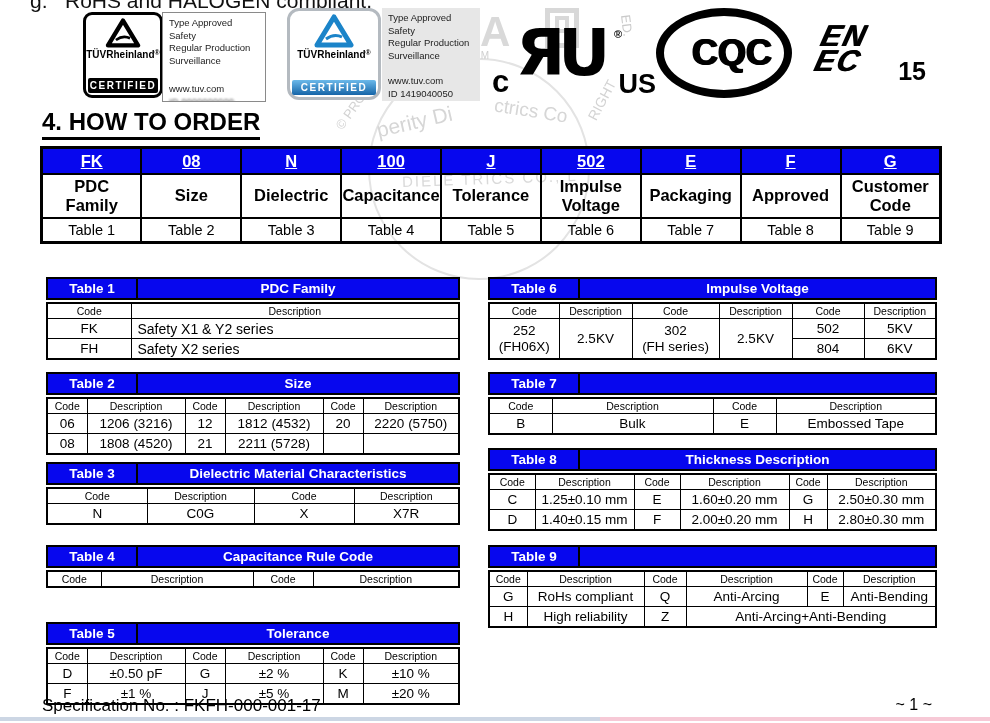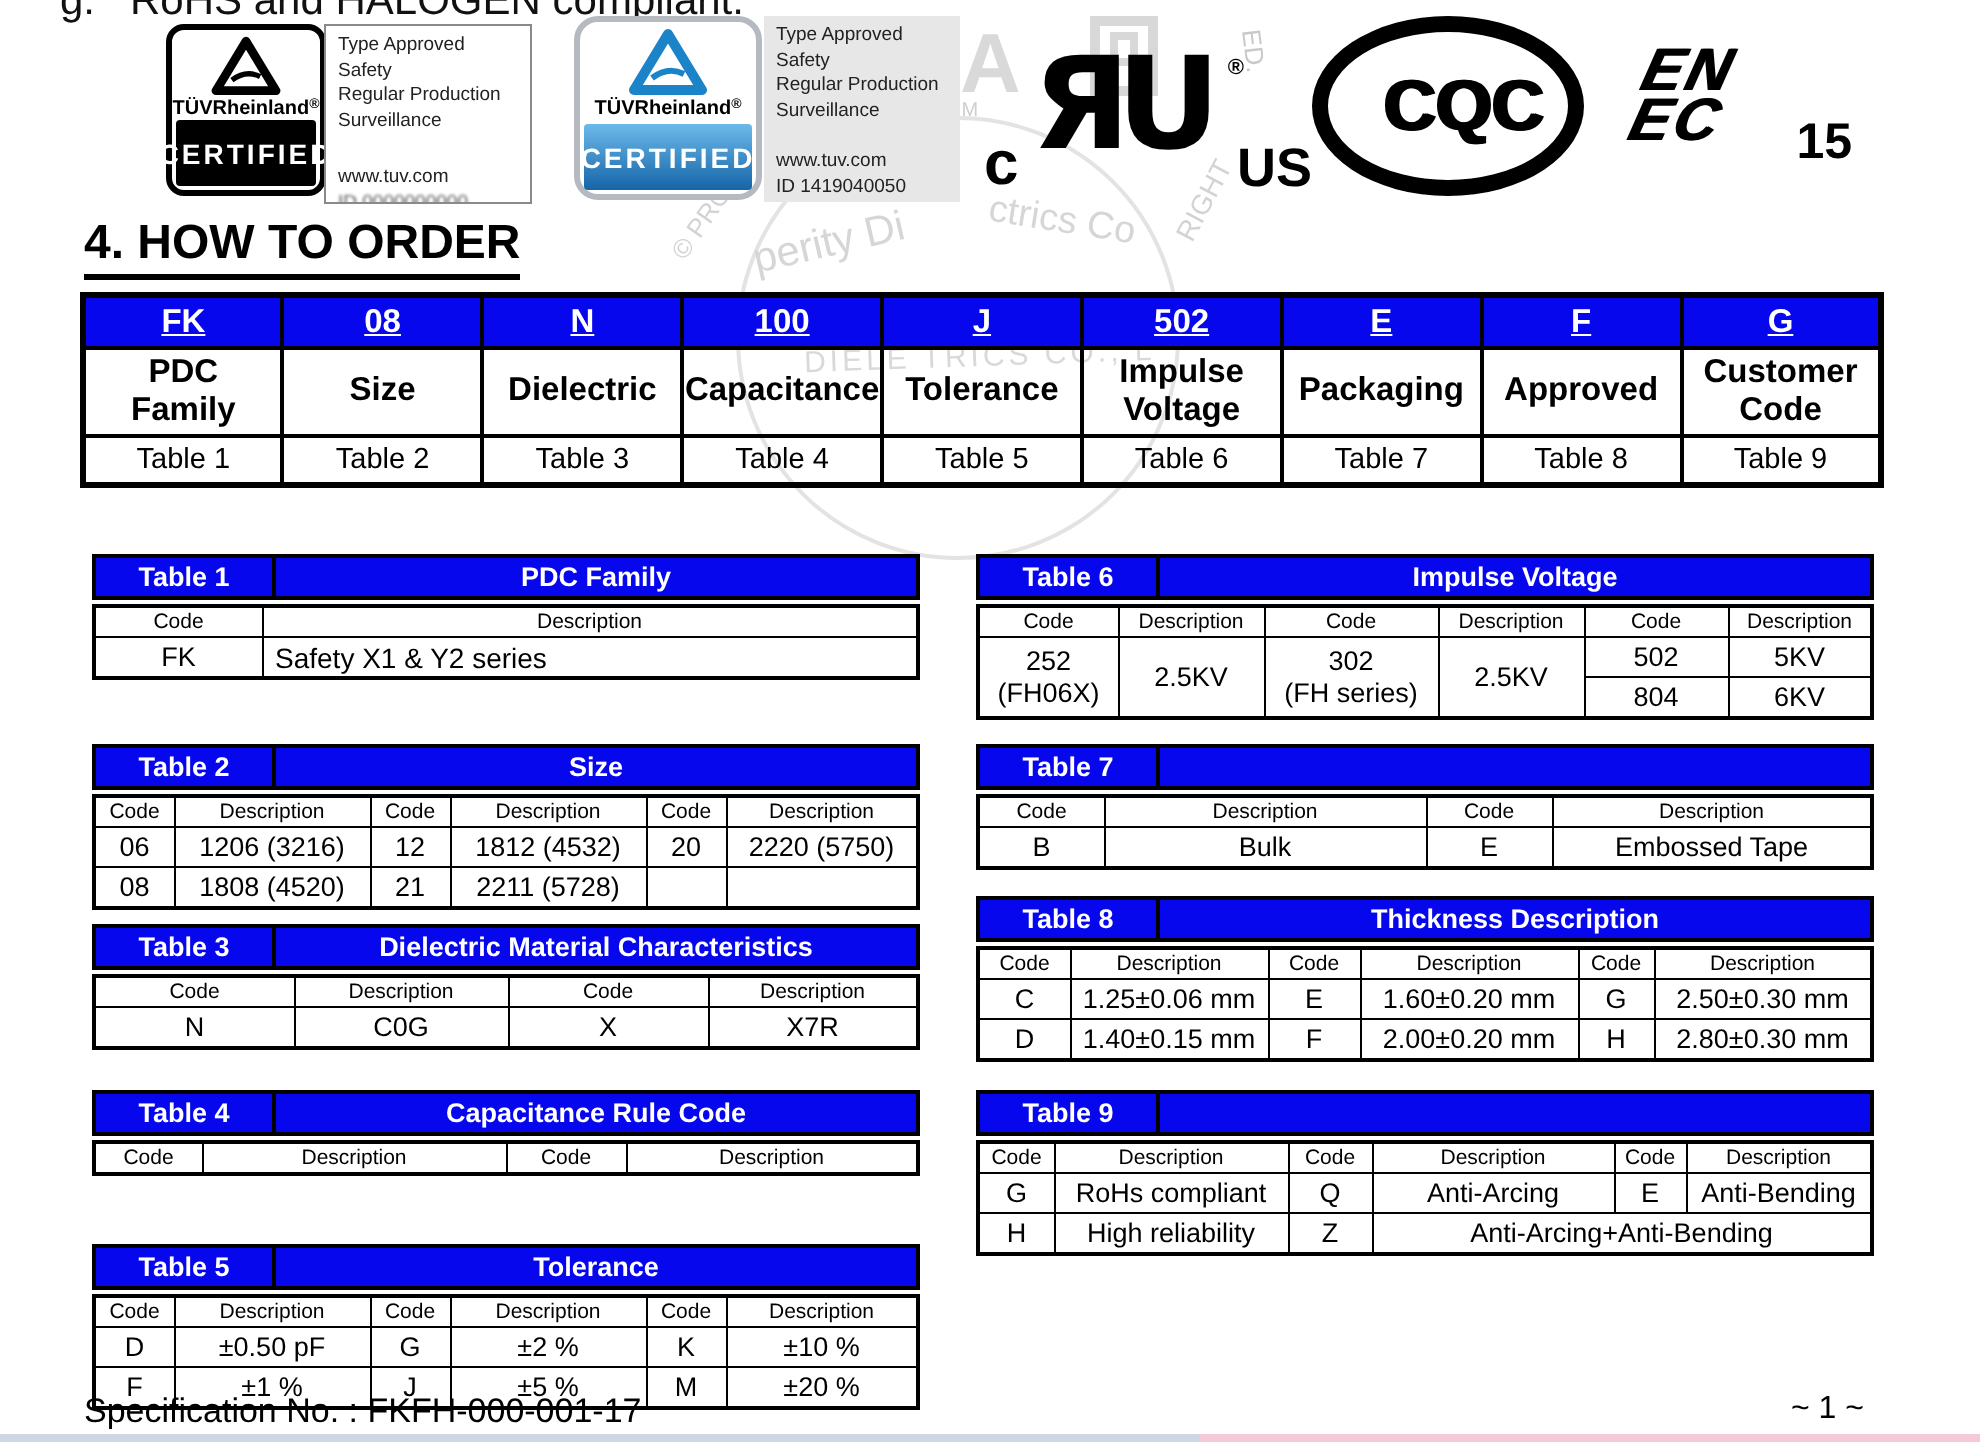--- a/index.html
+++ b/index.html
@@ -23,22 +23,22 @@
   
   .top-note{position:absolute;left:30px;top:-11px;font-size:21px;color:#111;white-space:pre;z-index:2;}
 
   
   .tuv{position:absolute;border-radius:9px;background:#fff;z-index:2;}
   .tuv-bw{left:83px;top:12px;width:74px;height:80px;border:3px solid #000;}
   .tuv-bl{left:287px;top:8px;width:88px;height:86px;border:3px solid #b4bac0;border-radius:12px;}
   .tuv .tri{display:block;margin:3px auto 0 auto;}
   .tuv .brand{text-align:center;font-size:10px;font-weight:bold;letter-spacing:0px;margin-top:1px;}
   .tuv .brand .reg{font-size:7px;vertical-align:top;}
-  .tuv .band{position:absolute;left:2px;right:2px;bottom:2px;height:33px;display:flex;align-items:center;justify-content:center;
-             font-size:14px;font-weight:bold;letter-spacing:1.5px;color:#fff;border-radius:2px;}
+  .tuv .band{position:absolute;left:2px;right:2px;bottom:2px;height:15px;display:flex;align-items:center;justify-content:center;
+             font-size:10px;font-weight:bold;letter-spacing:1.5px;color:#fff;border-radius:2px;}
   .tuv-bw .band{background:#000;}
   .tuv-bl .band{background:linear-gradient(#6cb9ea,#1565a8);}
 
   .tuv-panel{position:absolute;z-index:2;font-size:9.5px;line-height:1.32;color:#222;padding:4px 0 0 6px;overflow:hidden;}
   .panel-bw{left:162px;top:12px;width:96px;height:84px;background:#fff;border:1px solid #8a8a8a;}
   .panel-bl{left:382px;top:8px;width:92px;height:89px;background:#e7e7e7;}
   .tuv-panel .purl{margin-top:13px;}
   .panel-bw .purl{margin-top:16px;}
   .panel-bw .pid{filter:blur(0.8px);opacity:.75;}
 
@@ -244,20 +244,24 @@
           <col>
         </colgroup>
       <tbody>
           <tr class="sub">
         <td>Code</td>
             <td>Description</td>
       </tr>
       <tr>
         <td>FK</td>
             <td class="left">Safety X1 &amp; Y2 series</td>
+      </tr>
+      <tr>
+        <td>FH</td>
+            <td class="left">Safety X2 series</td>
       </tr>
     </tbody>
       </table>
   </div>
 
   <div class="stable tw2" style="top:277px;">
     <div class="sthead">
       <div class="lbl">Table 6</div>
         <div class="ttl">Impulse Voltage</div>
     </div>
@@ -423,21 +427,21 @@
           <tr class="sub">
         <td>Code</td>
             <td>Description</td>
             <td>Code</td>
         <td>Description</td>
             <td>Code</td>
             <td>Description</td>
       </tr>
       <tr>
         <td>C</td>
-            <td>1.25±0.06 mm</td>
+            <td>1.25±0.10 mm</td>
             <td>E</td>
         <td>1.60±0.20 mm</td>
             <td>G</td>
             <td>2.50±0.30 mm</td>
       </tr>
       <tr>
         <td>D</td>
             <td>1.40±0.15 mm</td>
             <td>F</td>
         <td>2.00±0.20 mm</td>

